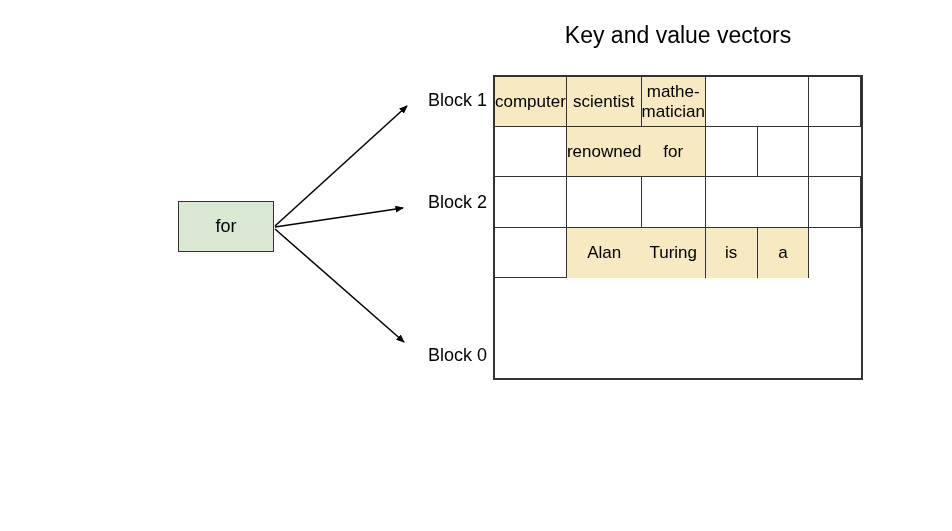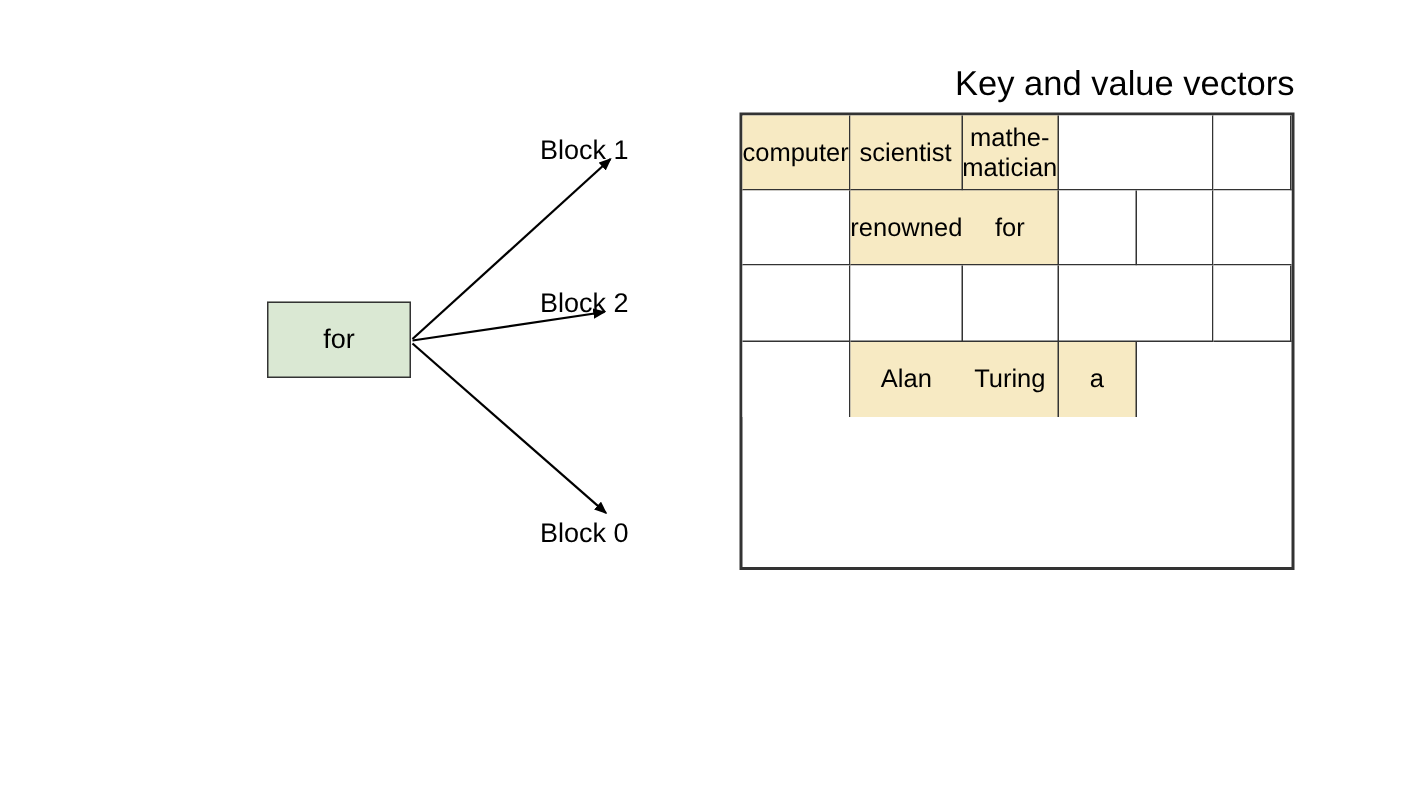--- a/index.html
+++ b/index.html
@@ -14,25 +14,24 @@
     width: 952px;
     height: 531px;
     background: #ffffff;
     overflow: hidden;
   }
   .title {
     position: absolute;
     left: 493px;
     top: 21px;
     width: 370px;
-    text-align: right;
+    text-align: center;
     font-size: 23px;
     line-height: 28px;
     white-space: nowrap;
-    margin-top: 20px;
   }
   .query-label {
     position: absolute;
     left: 98px;
     top: 204px;
     font-size: 18px;
     line-height: 23px;
     white-space: pre-line;
   }
   .query-box {
@@ -54,20 +53,21 @@
     left: 0;
     top: 0;
     width: 952px;
     height: 531px;
     pointer-events: none;
   }
   .block-label {
     position: absolute;
     width: 127px;
     left: 360px;
+    text-align: right;
     font-size: 18px;
     line-height: 22px;
     white-space: nowrap;
   }
   .block-label.b1 { top: 89px; }
   .block-label.b2 { top: 191px; }
   .block-label.b0 { top: 344px; }
   .kv-table {
     position: absolute;
     left: 493px;
@@ -141,16 +141,17 @@
       <div class="cell"></div>
       <div class="cell"></div>
       <div class="cell"></div>
       <div class="cell"></div>
       <div class="cell"></div>
       <div class="cell"></div>
       <div class="cell"></div>
       <div class="cell"></div>
       <div class="cell hl">Alan</div>
       <div class="cell hl">Turing</div>
+      <div class="cell hl">is</div>
       <div class="cell hl">a</div>
     </div>
 
 </div>
 
 </body></html>

